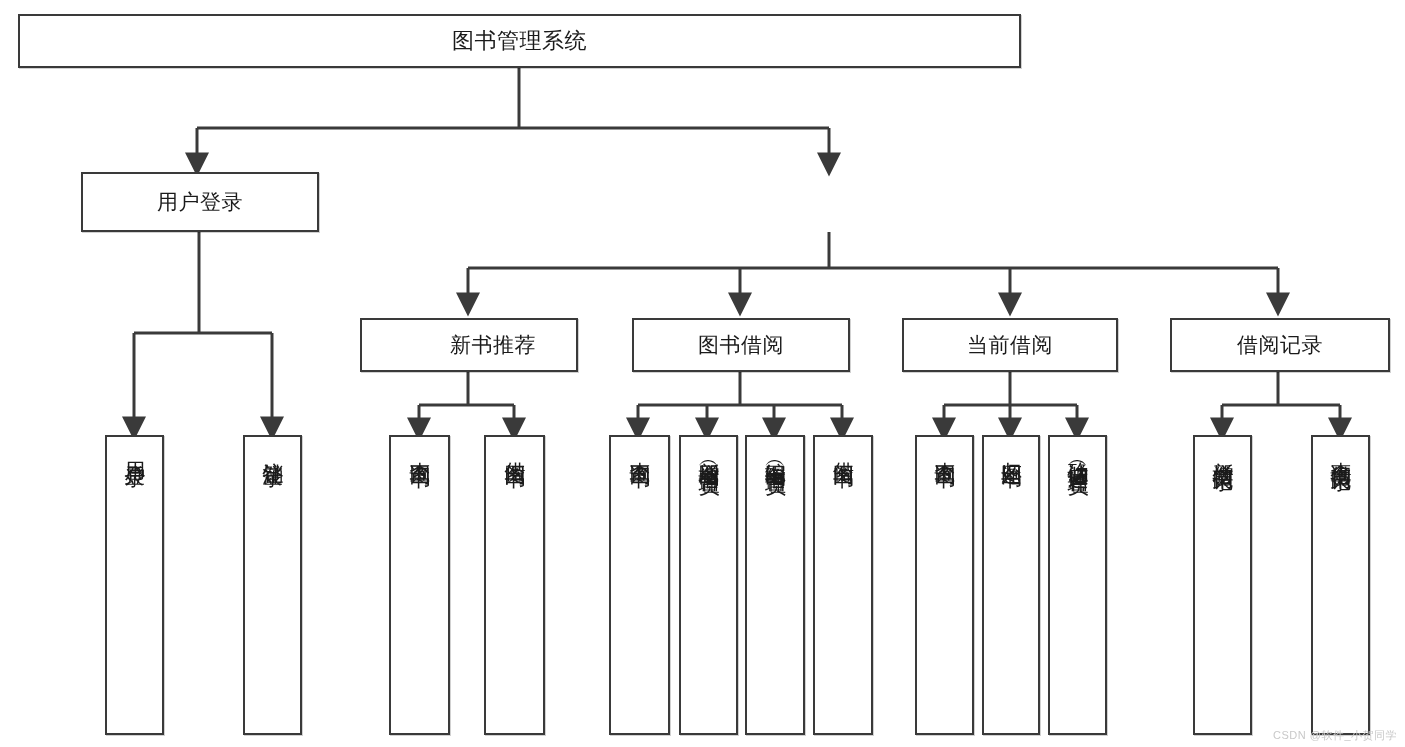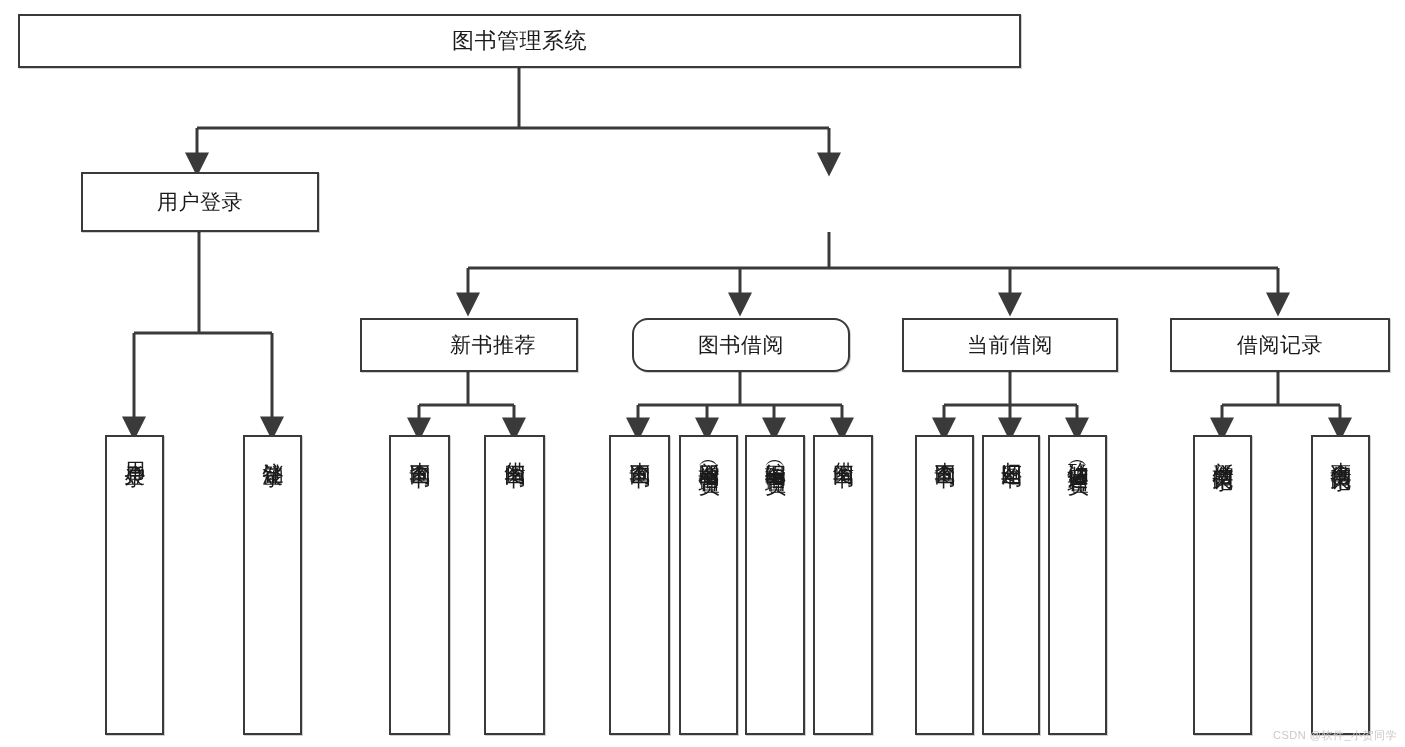--- a/index.html
+++ b/index.html
@@ -134,21 +134,21 @@
     <span class="label">图书管理系统</span>
   </div>
 
   <div class="node h" style="left:81px; top:172px; width:238px; height:60px;">
     <span class="label">用户登录</span>
   </div>
 
   <div class="node h" style="left:360px; top:318px; width:218px; height:54px;padding-left:48px;">
     <span class="label">新书推荐</span>
   </div>
-  <div class="node h" style="left:632px; top:318px; width:218px; height:54px;border-radius:16px;">
+  <div class="node h" style="left:632px; top:318px; width:218px; height:54px;">
     <span class="label">图书借阅</span>
   </div>
   <div class="node h" style="left:902px; top:318px; width:216px; height:54px;">
     <span class="label">当前借阅</span>
   </div>
   <div class="node h" style="left:1170px; top:318px; width:220px; height:54px;">
     <span class="label">借阅记录</span>
   </div>
 
   <div class="node v" style="left:105px; top:435px; width:59px; height:300px;">

